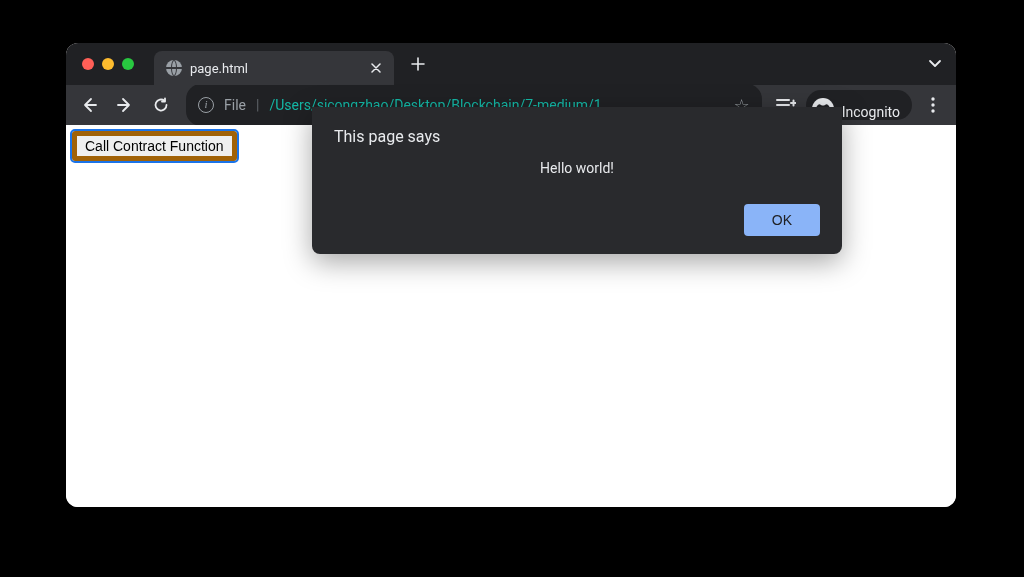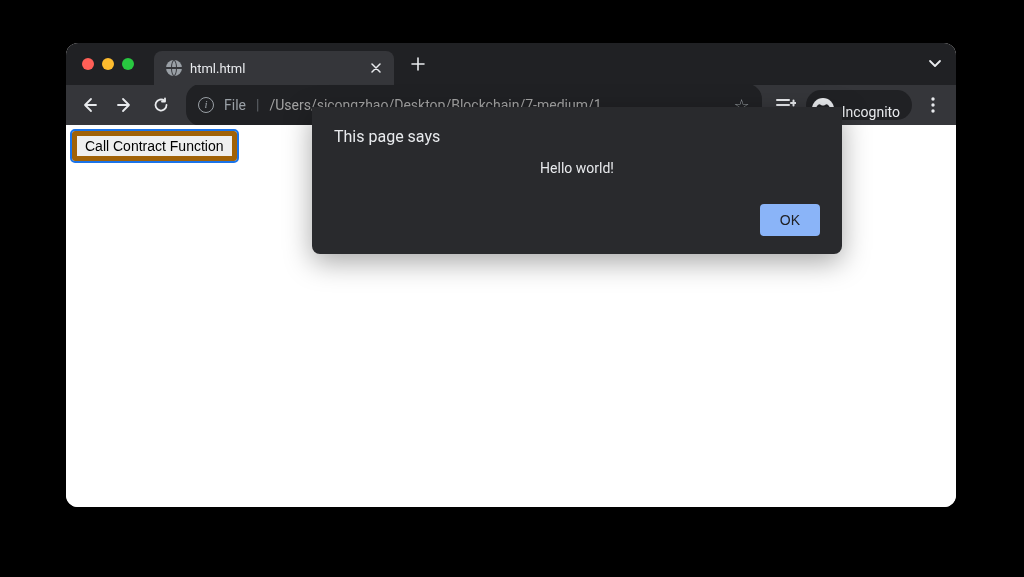--- a/index.html
+++ b/index.html
@@ -169,21 +169,21 @@
       text-align: center;
       font-size: 11px;
       line-height: 13px;
       font-family: Georgia, serif;
       font-style: italic;
       color: #9aa0a6;
     }
     .url-prefix { color: #9aa0a6; }
     .url-sep { color: #5f6368; }
     .url-path {
-      color: #a3a3a3;
+      color: #14b8a6;
       white-space: nowrap;
       overflow: hidden;
       text-overflow: ellipsis;
       flex: 1;
     }
     .star-icon { color: #9aa0a6; font-size: 18px; flex-shrink: 0; }
     .reader-icon {
       color: #e8eaed;
       font-size: 16px;
       width: 28px;
@@ -264,41 +264,41 @@
       text-align: center;
     }
     .alert-actions {
       display: flex;
       justify-content: flex-end;
     }
     .alert-ok {
       background: #8ab4f8;
       border: none;
       border-radius: 4px;
-      padding: 8px 20px;
+      padding: 8px 28px;
       font-size: 14px;
       font-weight: 500;
       color: #202124;
       cursor: pointer;
     }
   </style>
 </head>
 <body>
 
 <div class="browser-window">
 
   <div class="tab-bar">
     <div class="traffic-lights">
       <div class="traffic-light tl-red"></div>
       <div class="traffic-light tl-yellow"></div>
       <div class="traffic-light tl-green"></div>
     </div>
     <div class="tab">
       <div class="tab-globe"></div>
-      <span class="tab-title">html.html</span>
+      <span class="tab-title">page.html</span>
       <div class="tab-close">
         <svg width="10" height="10" viewBox="0 0 10 10">
             <path d="M1 1 L9 9 M9 1 L1 9" stroke="#e8eaed" stroke-width="1.5" stroke-linecap="round"></path>
           </svg>
       </div>
     </div>
     <div class="new-tab">
       <svg width="14" height="14" viewBox="0 0 14 14">
           <path d="M7 1 L7 13 M1 7 L13 7" stroke="#e8eaed" stroke-width="1.6" stroke-linecap="round"></path>
         </svg>

